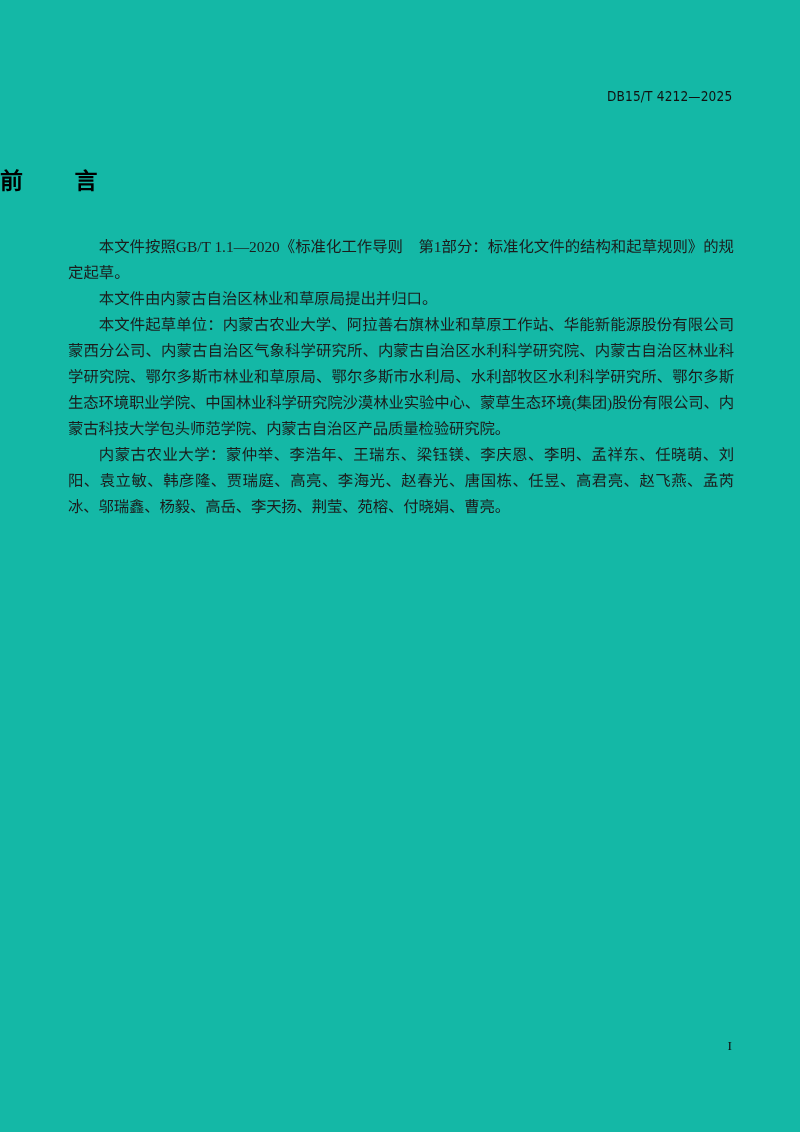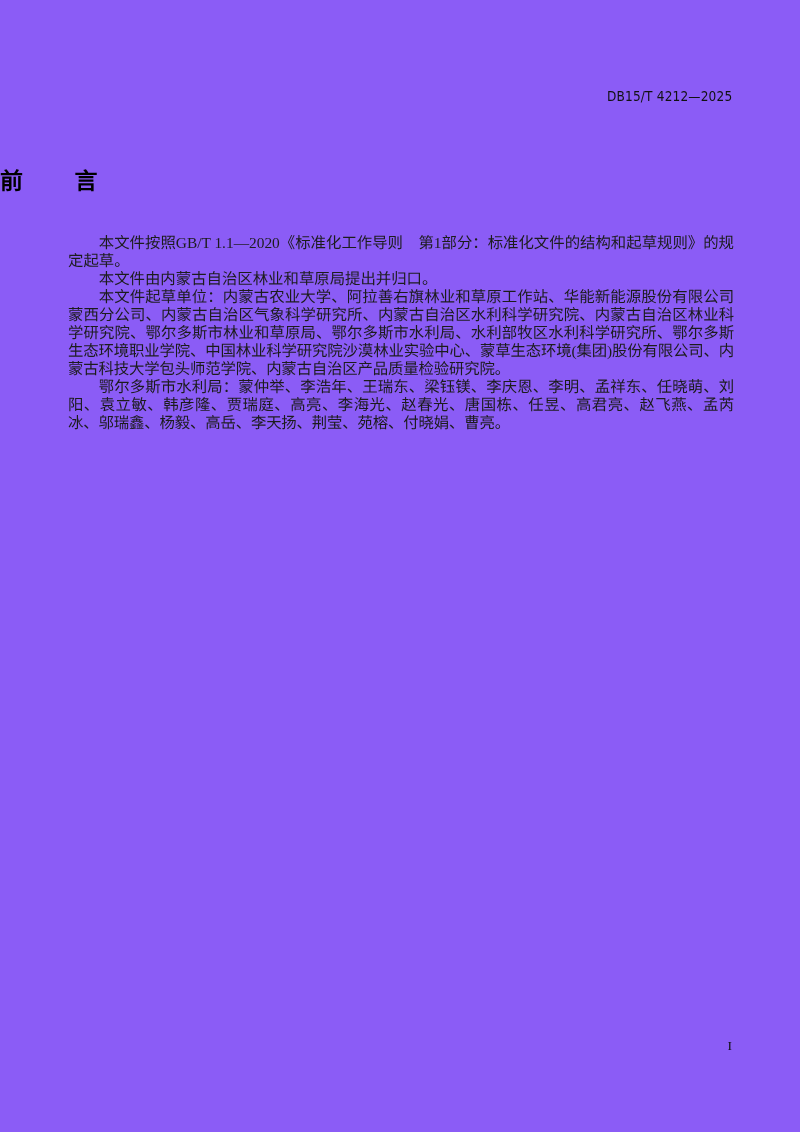--- a/index.html
+++ b/index.html
@@ -11,21 +11,21 @@
   body {
     font-family: "Liberation Serif", "DejaVu Serif", serif;
     color: #1a1a1a;
     -webkit-font-smoothing: antialiased;
   }
   .page {
     position: relative;
     width: 800px;
     height: 1132px;
     margin: 0 auto;
-    background: #8b5cf6;
+    background: #14b8a6;
     overflow: hidden;
     box-sizing: border-box;
   }
 
   
   .page-header {
     position: absolute;
     top: 88px;
     left: 68px;
     width: 664px;
@@ -62,21 +62,21 @@
   
   .content {
     position: absolute;
     top: 234px;
     left: 68px;
     width: 666px;
   }
   .para {
     margin: 0;
     font-size: 15.4px;
-    line-height: 18px;
+    line-height: 26px;
     text-align: justify;
     text-justify: inter-character;
     text-align-last: left;
     color: #1c1c1c;
     word-break: break-all;
     white-space: normal;
   }
   .para.indent {
     text-indent: 2em;
   }
@@ -106,20 +106,20 @@
   <div class="page-header">
     <span class="std-number">DB15/T 4212—2025</span>
   </div>
 
   <div class="doc-title">前      言</div>
 
   <div class="content">
     <p class="para indent">本文件按照GB/T 1.1—2020《标准化工作导则　第1部分：标准化文件的结构和起草规则》的规定起草。</p>
     <p class="para indent">本文件由内蒙古自治区林业和草原局提出并归口。</p>
     <p class="para indent tight">本文件起草单位：内蒙古农业大学、阿拉善右旗林业和草原工作站、华能新能源股份有限公司蒙西分公司、内蒙古自治区气象科学研究所、内蒙古自治区水利科学研究院、内蒙古自治区林业科学研究院、鄂尔多斯市林业和草原局、鄂尔多斯市水利局、水利部牧区水利科学研究所、鄂尔多斯生态环境职业学院、中国林业科学研究院沙漠林业实验中心、蒙草生态环境(集团)股份有限公司、内蒙古科技大学包头师范学院、内蒙古自治区产品质量检验研究院。</p>
-    <p class="para indent tight">鄂尔多斯市水利局：蒙仲举、李浩年、王瑞东、梁钰镁、李庆恩、李明、孟祥东、任晓萌、刘阳、袁立敏、韩彦隆、贾瑞庭、高亮、李海光、赵春光、唐国栋、任昱、高君亮、赵飞燕、孟芮冰、邬瑞鑫、杨毅、高岳、李天扬、荆莹、苑榕、付晓娟、曹亮。</p>
+    <p class="para indent tight">内蒙古农业大学：蒙仲举、李浩年、王瑞东、梁钰镁、李庆恩、李明、孟祥东、任晓萌、刘阳、袁立敏、韩彦隆、贾瑞庭、高亮、李海光、赵春光、唐国栋、任昱、高君亮、赵飞燕、孟芮冰、邬瑞鑫、杨毅、高岳、李天扬、荆莹、苑榕、付晓娟、曹亮。</p>
   </div>
 
   <div class="page-footer">
     <span class="folio">I</span>
   </div>
 
 </div>
 
 </body></html>

